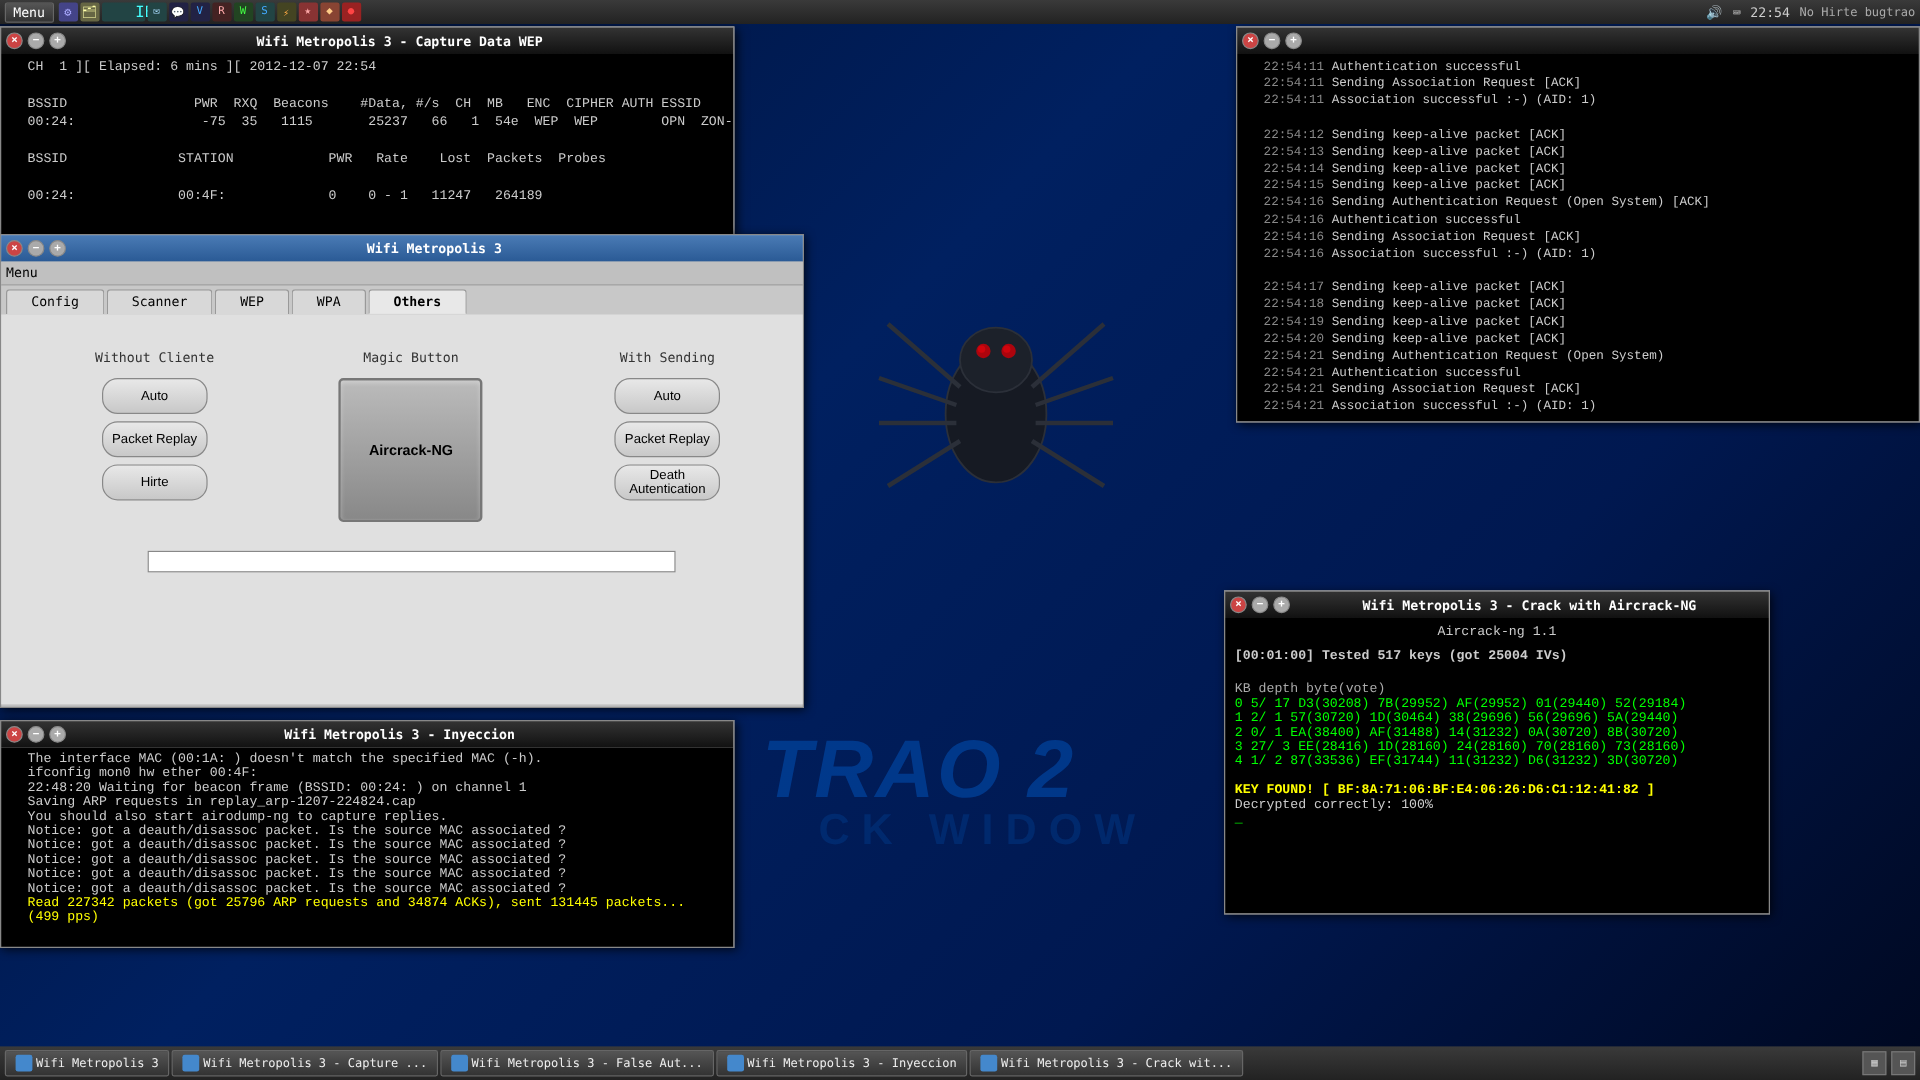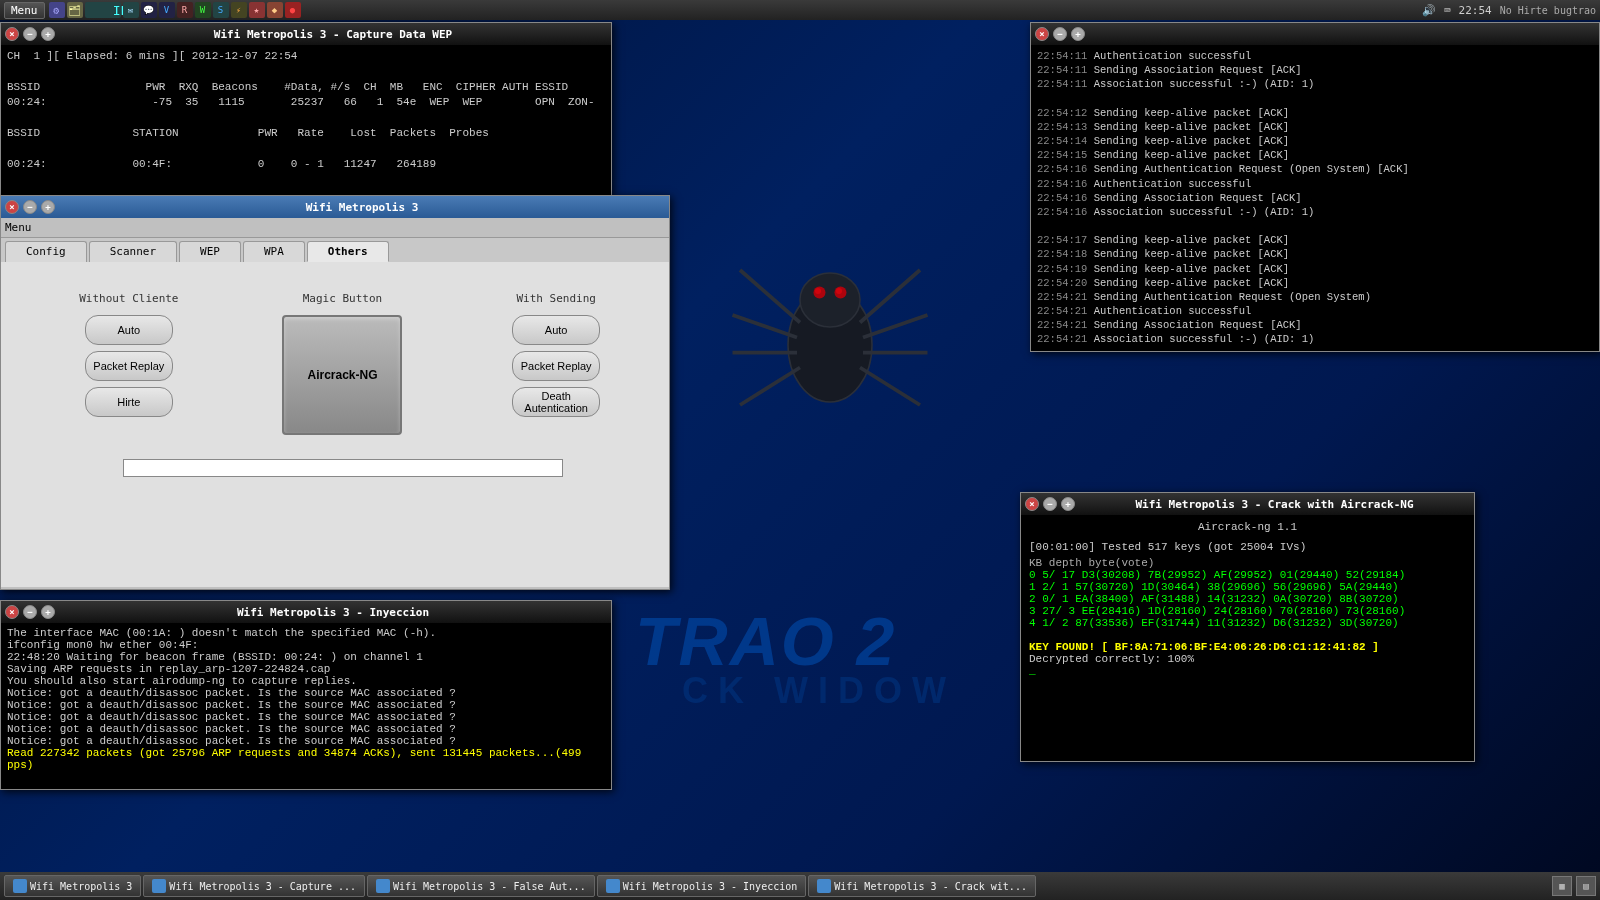--- a/index.html
+++ b/index.html
@@ -194,21 +194,21 @@
       top: 22px;
       left: 0;
       width: 612px;
       height: 175px;
     }
 
     .terminal-body {
       background: #000;
       color: #ccc;
       font-size: 11px;
-      padding: 4px 6px;
+      padding: 4px 22px;
       height: calc(100% - 22px);
       overflow: hidden;
       font-family: 'Courier New', monospace;
     }
 
     
     .win-main {
       top: 195px;
       left: 0;
       width: 670px;
@@ -533,21 +533,21 @@
 
 <div class="window win-crack">
   <div class="window-titlebar window-titlebar-dark">
     <div class="win-btn win-close">×</div>
     <div class="win-btn win-min">−</div>
     <div class="win-btn win-max">+</div>
     <div class="win-title">Wifi Metropolis 3 - Crack with Aircrack-NG</div>
   </div>
   <div class="crack-body">
     <div style="text-align:center; color:#ccc; margin-bottom:8px;">Aircrack-ng 1.1</div>
-    <div style="color:#ccc; margin-bottom:4px;">[00:01:00] Tested 517 keys (got 25004 IVs)</div>
+    <div style="color:#ccc; margin-bottom:16px;font-weight:bold;">[00:01:00] Tested 517 keys (got 25004 IVs)</div>
     <div style="color:#aaa;">KB    depth   byte(vote)</div>
     <div style="color:#0f0;"> 0   5/ 17  D3(30208) 7B(29952) AF(29952) 01(29440) 52(29184)</div>
     <div style="color:#0f0;"> 1   2/  1  57(30720) 1D(30464) 38(29696) 56(29696) 5A(29440)</div>
     <div style="color:#0f0;"> 2   0/  1  EA(38400) AF(31488) 14(31232) 0A(30720) 8B(30720)</div>
     <div style="color:#0f0;"> 3  27/  3  EE(28416) 1D(28160) 24(28160) 70(28160) 73(28160)</div>
     <div style="color:#0f0;"> 4   1/  2  87(33536) EF(31744) 11(31232) D6(31232) 3D(30720)</div>
     <div>&nbsp;</div>
     <div style="color:#ffff00; font-weight:bold;">KEY FOUND! [ BF:8A:71:06:BF:E4:06:26:D6:C1:12:41:82 ]</div>
     <div style="color:#ccc;">Decrypted correctly: 100%</div>
     <div style="color:#0f0;">_</div>

